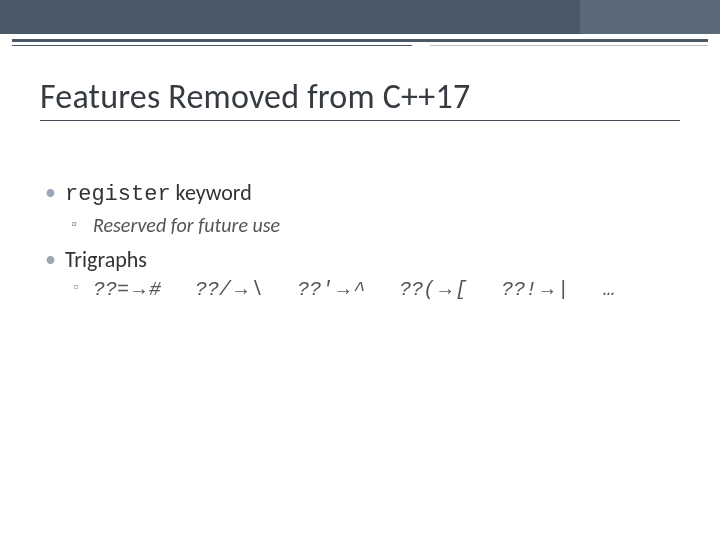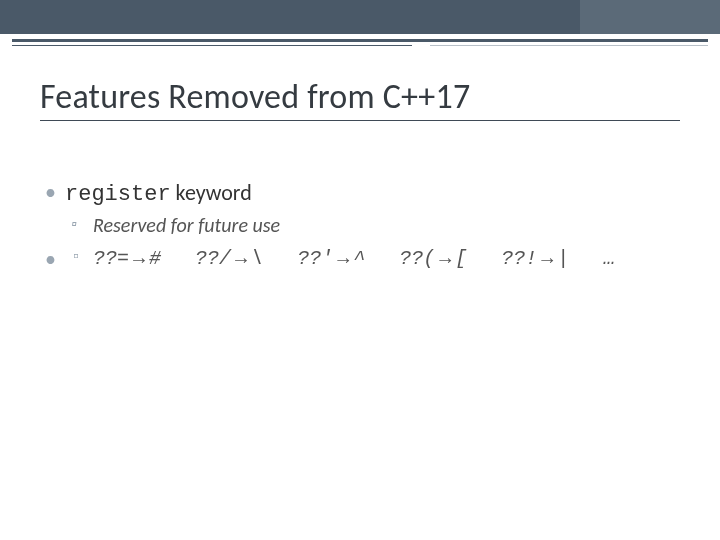--- a/index.html
+++ b/index.html
@@ -169,20 +169,21 @@
 
       <li>
         <span class="mono">register</span><span> keyword</span>
         <ul class="lvl2">
           <li>Reserved for future use</li>
         </ul>
       </li>
 
 
       <li>
+        <span>Trigraphs</span>
         <ul class="lvl2">
           <li class="trigraph-row mono">
             <span class="tri-item">
               <span>??=</span><span class="arrow">→</span><span>#</span>
             </span>
             <span class="tri-item">
               <span>??/</span><span class="arrow">→</span><span>\</span>
             </span>
             <span class="tri-item">
               <span>??'</span><span class="arrow">→</span><span>^</span>

